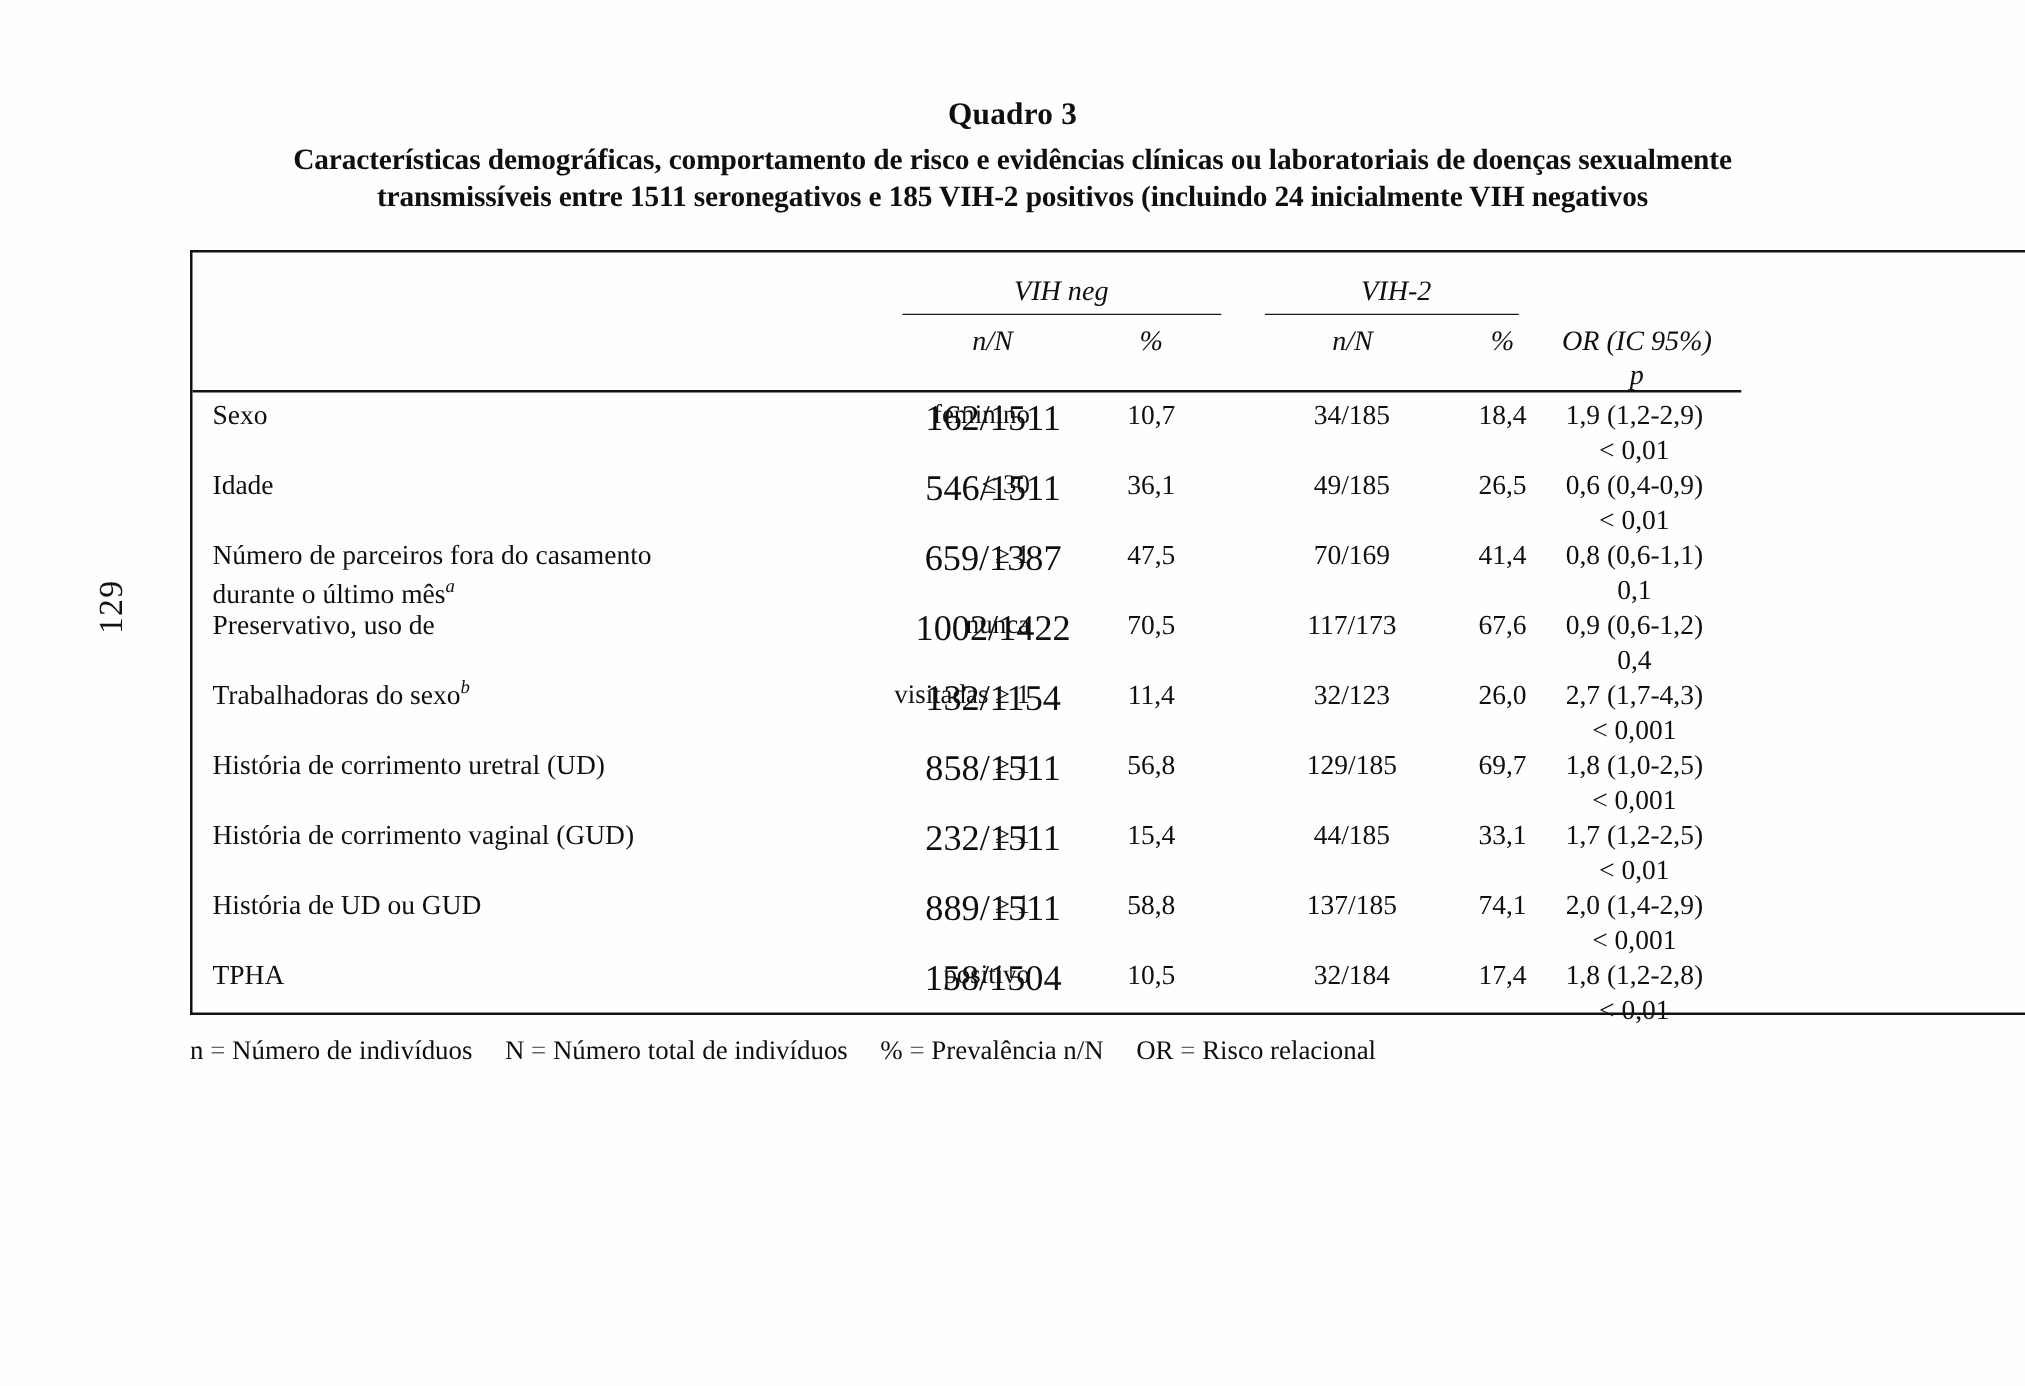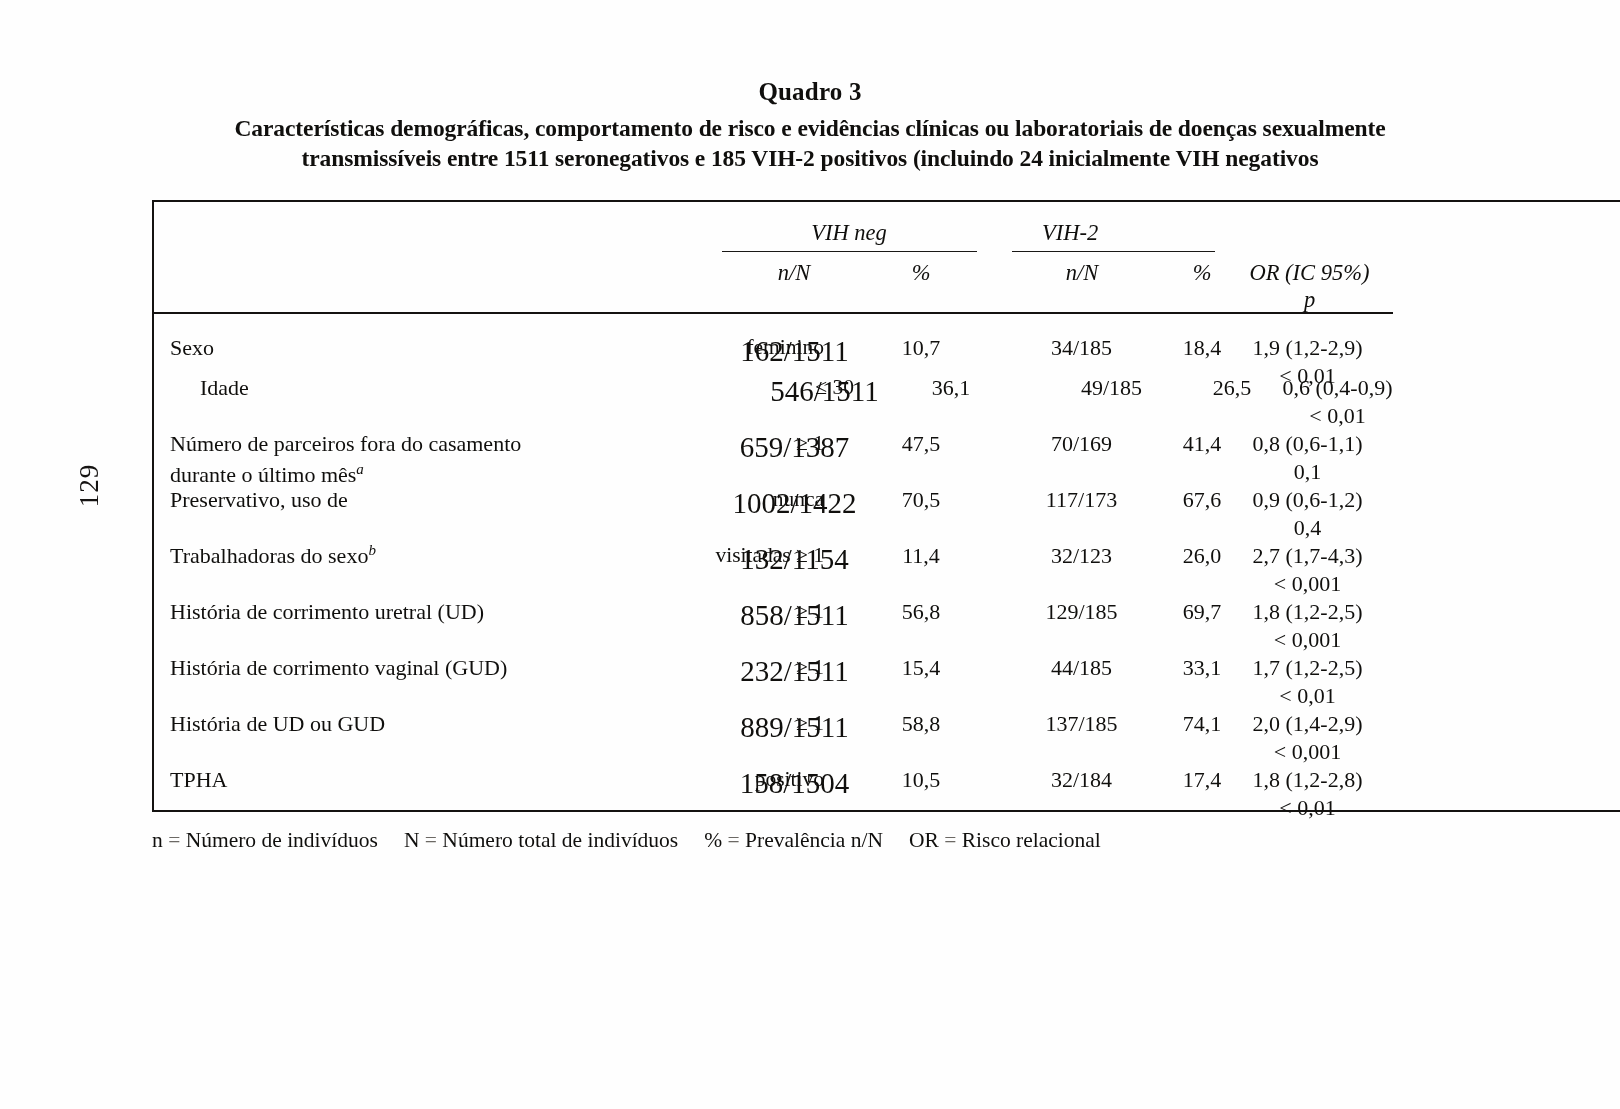--- a/index.html
+++ b/index.html
@@ -89,21 +89,21 @@
     line-height: 26px;
     white-space: nowrap;
   }
   .hdr {
     font-style: italic;
     font-size: 22.5px;
   }
 
   
   .h-vihneg { left: 620px; top: 18px; width: 150px; text-align: center; }
-  .h-vih2   { left: 888px; top: 18px; width: 150px; }
+  .h-vih2   { left: 888px; top: 18px; width: 150px; text-align: center; }
   .h-nn1    { left: 580px; top: 58px; width: 120px; text-align: center; }
   .h-pc1    { left: 722px; top: 58px; width: 90px;  text-align: center; }
   .h-nn2    { left: 868px; top: 58px; width: 120px; text-align: center; }
   .h-pc2    { left: 1003px; top: 58px; width: 90px; text-align: center; }
   .h-or     { left: 1068px; top: 58px; width: 175px; text-align: center; }
   .h-p      { left: 1068px; top: 85px; width: 175px; text-align: center; }
 
   
   .rows { position: absolute; left: 0; top: 110px; width: 1239px; }
   .row { position: absolute; left: 0; width: 1239px; height: 56px; }
@@ -174,31 +174,31 @@
     <div class="cell hdr h-vih2">VIH-2</div>
 
     <div class="cell hdr h-nn1">n/N</div>
     <div class="cell hdr h-pc1">%</div>
     <div class="cell hdr h-nn2">n/N</div>
     <div class="cell hdr h-pc2">%</div>
     <div class="cell hdr h-or">OR (IC 95%)</div>
     <div class="cell hdr h-p">p</div>
 
     <div class="rows" id="rows-host">
-        <div class="row" style="top: 16px;">
+        <div class="row" style="top: 0px;">
           <div class="r-label">Sexo</div>
           <div class="r-cat">feminino</div>
           <div class="r-nn1">162/1511</div>
           <div class="r-pc1">10,7</div>
           <div class="r-nn2">34/185</div>
           <div class="r-pc2">18,4</div>
           <div class="r-or">1,9 (1,2-2,9)</div>
           <div class="r-p">&lt; 0,01</div>
         </div>
-        <div class="row" style="top: 56px; margin-left: 30px;">
+        <div class="row" style="top: 56px;">
           <div class="r-label">Idade</div>
           <div class="r-cat">≤ 30</div>
           <div class="r-nn1">546/1511</div>
           <div class="r-pc1">36,1</div>
           <div class="r-nn2">49/185</div>
           <div class="r-pc2">26,5</div>
           <div class="r-or">0,6 (0,4-0,9)</div>
           <div class="r-p">&lt; 0,01</div>
         </div>
         <div class="row" style="top: 112px;">
@@ -232,21 +232,21 @@
           <div class="r-or">2,7 (1,7-4,3)</div>
           <div class="r-p">&lt; 0,001</div>
         </div>
         <div class="row" style="top: 280px;">
           <div class="r-label">História de corrimento uretral (UD)</div>
           <div class="r-cat">≥ 1</div>
           <div class="r-nn1">858/1511</div>
           <div class="r-pc1">56,8</div>
           <div class="r-nn2">129/185</div>
           <div class="r-pc2">69,7</div>
-          <div class="r-or">1,8 (1,2-2,5)</div>
+          <div class="r-or">1,8 (1,0-2,5)</div>
           <div class="r-p">&lt; 0,001</div>
         </div>
         <div class="row" style="top: 336px;">
           <div class="r-label">História de corrimento vaginal (GUD)</div>
           <div class="r-cat">≥ 1</div>
           <div class="r-nn1">232/1511</div>
           <div class="r-pc1">15,4</div>
           <div class="r-nn2">44/185</div>
           <div class="r-pc2">33,1</div>
           <div class="r-or">1,7 (1,2-2,5)</div>

